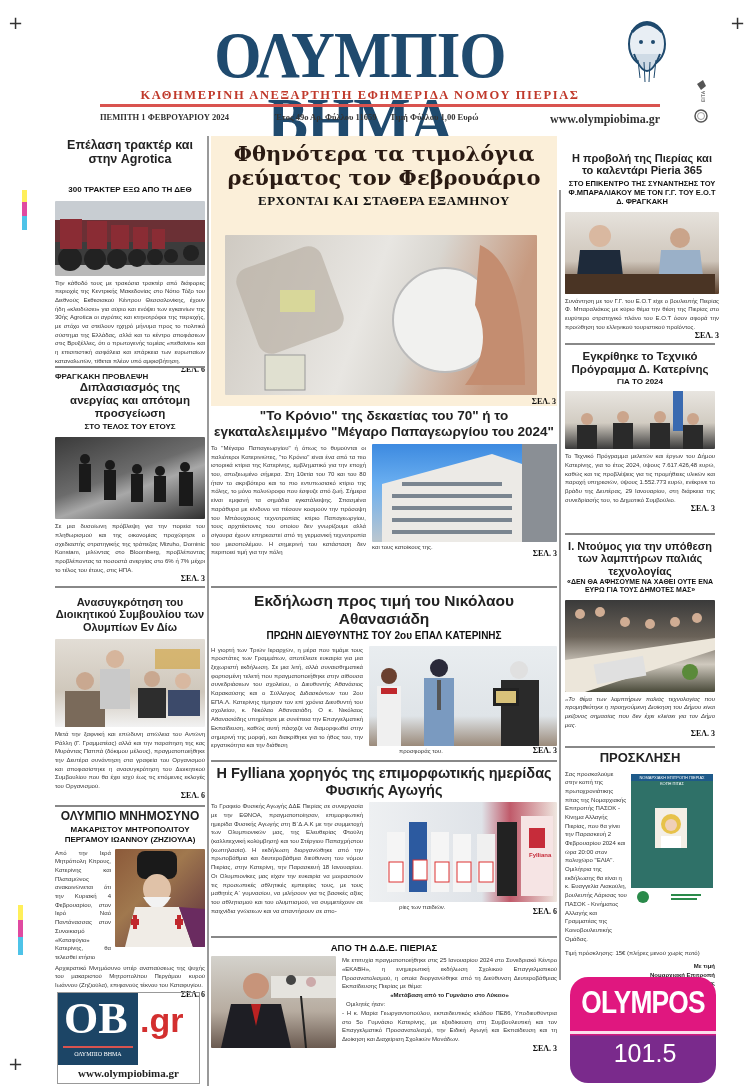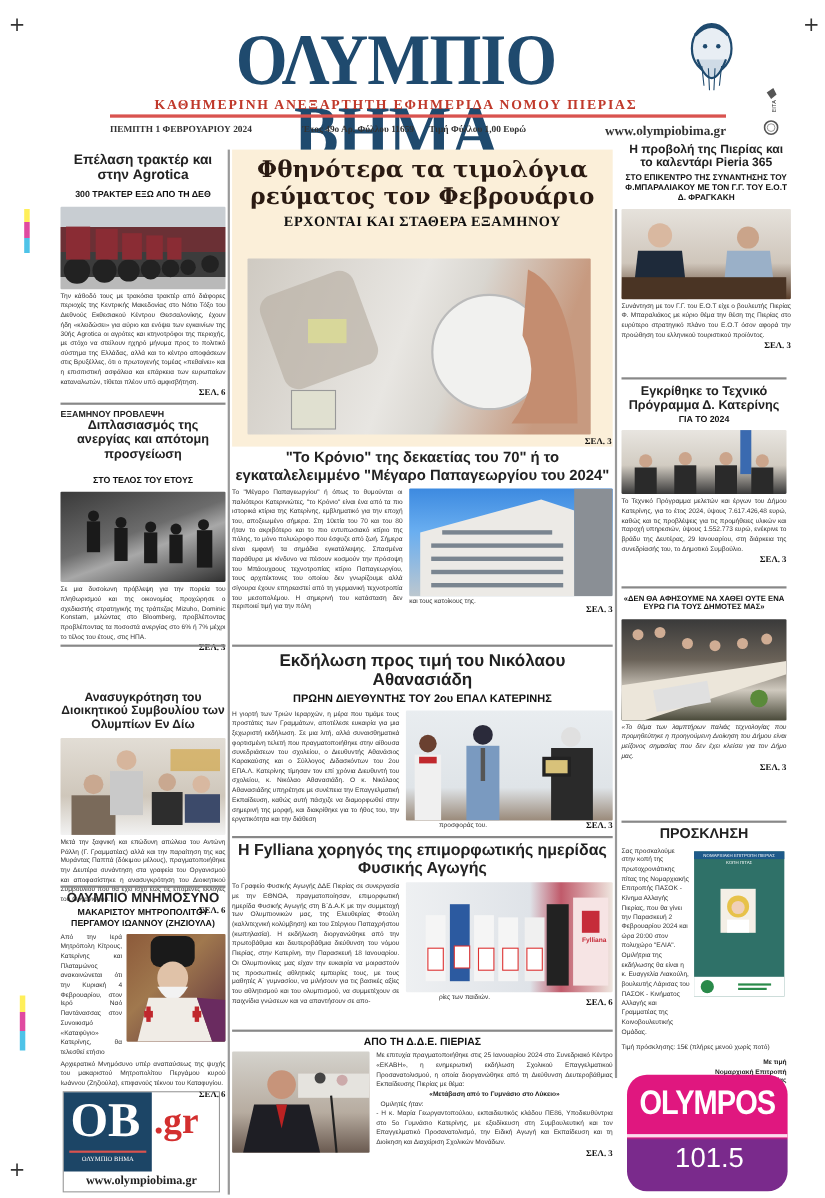--- a/index.html
+++ b/index.html
@@ -54,21 +54,21 @@
 </div>
 <svg class="abs seal" viewBox="0 0 14 46">
   <path d="M3 4 L9 0 L12 6 L7 10 Z" fill="#555"></path>
   <text x="3" y="22" font-size="5" fill="#333" transform="rotate(-90 7 18)" font-family="DejaVu Sans, sans-serif">ΕΙΤΑ</text>
   <circle cx="7" cy="36" r="6" fill="none" stroke="#555" stroke-width="1.5"></circle>
   <circle cx="7" cy="36" r="3.5" fill="none" stroke="#888" stroke-width="0.8"></circle>
 </svg>
 
 <div class="col" style="left:55px;top:138px;width:150px">
   <div class="hd" style="font-size:12.5px">Επέλαση τρακτέρ και στην Agrotica</div>
-  <div class="sub" style="font-size:8px;margin-top:6px">300 ΤΡΑΚΤΕΡ ΕΞΩ ΑΠΟ ΤΗ ΔΕΘ</div>
+  <div class="sub" style="font-size:8px;margin-top:19px">300 ΤΡΑΚΤΕΡ ΕΞΩ ΑΠΟ ΤΗ ΔΕΘ</div>
   <div class="photo" style="position:relative;margin-top:6px;height:75px;background:linear-gradient(180deg,#c8cdd2 0 25%,#6b3035 25% 55%,#3c3c3c 55% 85%,#b9b9b9 85%)">
     <svg width="150" height="75" viewBox="0 0 150 75">
         <g fill="#222">
       <circle cx="15" cy="58" r="12"></circle>
           <circle cx="40" cy="58" r="11"></circle>
           <circle cx="62" cy="58" r="10"></circle>
           <circle cx="82" cy="57" r="9"></circle>
           <circle cx="100" cy="56" r="8"></circle>
           <circle cx="116" cy="55" r="7"></circle>
           <circle cx="136" cy="52" r="8"></circle>
@@ -81,23 +81,23 @@
           <rect x="97" y="28" width="13" height="20"></rect>
         </g>
     </svg>
   </div>
   <div class="body" style="margin-top:3px">Την κάθοδό τους με τρακόσια τρακτέρ από διάφορες περιοχές της Κεντρικής Μακεδονίας στο Νότιο Τόξο του Διεθνούς Εκθεσιακού Κέντρου Θεσσαλονίκης, έχουν ήδη «κλειδώσει» για αύριο και ενόψει των εγκαινίων της 30ής Agrotica οι αγρότες και κτηνοτρόφοι της περιοχής, με στόχο να στείλουν ηχηρό μήνυμα προς το πολιτικό σύστημα της Ελλάδας, αλλά και το κέντρο αποφάσεων στις Βρυξέλλες, ότι ο πρωτογενής τομέας «πεθαίνει» και η επισιτιστική ασφάλεια και επάρκεια των ευρωπαίων καταναλωτών, τίθεται πλέον υπό αμφισβήτηση.</div>
   <div class="sel">ΣΕΛ. 6</div>
 </div>
 <div class="rule" style="left:55px;top:366px;width:150px"></div>
 
 <div class="col" style="left:55px;top:372px;width:150px">
-  <div style="font-size:8px;font-weight:bold">ΕΞΑΜΗΝΟΥ ΠΡΟΒΛΕΨΗ</div>
+  <div style="font-size:8px;font-weight:bold">ΦΡΑΓΚΑΚΗ ΠΡΟΒΛΕΨΗ</div>
   <div class="hd" style="font-size:11.5px">Διπλασιασμός της ανεργίας και απότομη προσγείωση</div>
-  <div class="sub" style="font-size:8px;margin-top:12px">ΣΤΟ ΤΕΛΟΣ ΤΟΥ ΕΤΟΥΣ</div>
+  <div class="sub" style="font-size:8px;margin-top:2px">ΣΤΟ ΤΕΛΟΣ ΤΟΥ ΕΤΟΥΣ</div>
   <div class="photo" style="position:relative;margin-top:6px;height:82px;background:linear-gradient(160deg,#3a3a3a,#6c6c6c 45%,#a8a8a8 60%,#2f2f2f)">
     <svg width="150" height="82" viewBox="0 0 150 82">
         <g fill="#1a1a1a">
       <circle cx="30" cy="22" r="5"></circle>
           <rect x="24" y="27" width="12" height="28"></rect>
       <circle cx="55" cy="28" r="5"></circle>
           <rect x="49" y="33" width="12" height="30"></rect>
       <circle cx="82" cy="32" r="5"></circle>
           <rect x="76" y="37" width="12" height="28"></rect>
       <circle cx="105" cy="34" r="5"></circle>
@@ -105,21 +105,21 @@
       <circle cx="130" cy="30" r="5"></circle>
           <rect x="124" y="35" width="14" height="34"></rect>
         </g>
       </svg>
   </div>
   <div class="body" style="margin-top:3px">Σε μια δυσοίωνη πρόβλεψη για την πορεία του πληθωρισμού και της οικονομίας προχώρησε ο σχεδιαστής στρατηγικής της τράπεζας Mizuho, Dominic Konstam, μιλώντας στο Bloomberg, προβλέποντας προβλέποντας τα ποσοστά ανεργίας στο 6% ή 7% μέχρι το τέλος του έτους, στις ΗΠΑ.</div>
   <div class="sel">ΣΕΛ. 3</div>
 </div>
 <div class="rule" style="left:55px;top:586px;width:150px"></div>
 
-<div class="col" style="left:55px;top:628px;width:150px">
+<div class="col" style="left:55px;top:596px;width:150px">
   <div class="hd" style="font-size:11px">Ανασυγκρότηση του Διοικητικού Συμβουλίου των Ολυμπίων Εν Δίω</div>
   <div class="photo" style="position:relative;margin-top:6px;height:88px;background:linear-gradient(180deg,#e2ddd5,#cfc7bb 60%,#f2f2f2)">
     <svg width="150" height="88" viewBox="0 0 150 88">
         <g>
       <circle cx="30" cy="42" r="9" fill="#c9a890"></circle>
           <rect x="10" y="52" width="40" height="36" fill="#7a6a5a"></rect>
       <circle cx="60" cy="20" r="9" fill="#d6b59c"></circle>
           <rect x="45" y="30" width="30" height="40" fill="#c9c9c9"></rect>
       <circle cx="97" cy="40" r="8" fill="#c9a890"></circle>
           <rect x="83" y="49" width="28" height="30" fill="#2d2d2d"></rect>
@@ -156,21 +156,21 @@
   <div class="body" style="margin-top:2px">Αρχιερατικό Μνημόσυνο υπέρ αναπαύσεως της ψυχής του μακαριστού Μητροπολίτου Περγάμου κυρού Ιωάννου (Ζηζιούλα), επιφανούς τέκνου του Καταφυγίου.</div>
   <div class="sel">ΣΕΛ. 6</div>
 </div>
 
 <div class="abs" style="left:57px;top:992px;width:143px;height:92px;border:1px solid #999">
   <div style="position:absolute;left:0;top:0;width:80px;height:72px;background:#1c4566">
     <div style="position:absolute;left:6px;top:0;font-family:'Liberation Serif',serif;font-weight:bold;font-size:44px;color:#fff;line-height:52px">ΟΒ</div>
     <div style="position:absolute;left:5px;top:53px;width:70px;height:2px;background:#d9534f"></div>
     <div style="position:absolute;left:4px;top:58px;width:72px;text-align:center;font-family:'Liberation Serif',serif;font-size:6px;color:#fff">ΟΛΥΜΠΙΟ ΒΗΜΑ</div>
   </div>
-  <div style="position:absolute;left:82px;top:8px;font-family:Liberation Serif, serif;font-weight:bold;font-size:34px;color:#d32f2f">.gr</div>
+  <div style="position:absolute;left:82px;top:8px;font-family:Liberation Sans, sans-serif;font-weight:bold;font-size:34px;color:#d32f2f">.gr</div>
   <div style="position:absolute;left:0;top:74px;width:141px;text-align:center;font-family:'Liberation Serif',serif;font-weight:bold;font-size:11px;color:#222">www.olympiobima.gr</div>
 </div>
 
 <div class="vline" style="left:207px;top:136px;height:950px"></div>
 <div class="vline" style="left:559px;top:190px;height:790px"></div>
 
 <div class="col" style="left:211px;top:136px;width:346px;height:270px;background:#fbefd9">
   <div class="hd" style="font-family:'DejaVu Serif',serif;font-size:21px;margin-top:6px;color:#2a1a12;line-height:1.15">Φθηνότερα τα τιμολόγια ρεύματος τον Φεβρουάριο</div>
   <div class="sub" style="font-family:'Liberation Serif',serif;font-size:13px;margin-top:3px;letter-spacing:0.5px">ΕΡΧΟΝΤΑΙ ΚΑΙ ΣΤΑΘΕΡΑ ΕΞΑΜΗΝΟΥ</div>
   <div class="photo" style="left:14px;top:99px;width:312px;height:160px;background:linear-gradient(110deg,#cfcac2,#e8e6e2 45%,#d9d6d0 60%,#c79a80 85%)">
@@ -290,21 +290,21 @@
     <div style="width:215px">
       <div class="body">Με επιτυχία πραγματοποιήθηκε στις 25 Ιανουαρίου 2024 στο Συνεδριακό Κέντρο «ΕΚΑΒΗ», η ενημερωτική εκδήλωση Σχολικού Επαγγελματικού Προσανατολισμού, η οποία διοργανώθηκε από τη Διεύθυνση Δευτεροβάθμιας Εκπαίδευσης Πιερίας με θέμα:</div>
       <div style="font-size:6px;font-weight:bold;text-align:center;color:#222;line-height:1.5">«Μετάβαση από το Γυμνάσιο στο Λύκειο»</div>
       <div class="body" style="padding-left:4px">Ομιλητές ήταν:</div>
       <div class="body">- Η κ. Μαρία Γεωργαντοπούλου, εκπαιδευτικός κλάδου ΠΕ86, Υποδιευθύντρια στο 5ο Γυμνάσιο Κατερίνης, με εξειδίκευση στη Συμβουλευτική και τον Επαγγελματικό Προσανατολισμό, την Ειδική Αγωγή και Εκπαίδευση και τη Διοίκηση και Διαχείριση Σχολικών Μονάδων.</div>
       <div class="sel">ΣΕΛ. 3</div>
     </div>
   </div>
 </div>
 
-<div class="col" style="left:565px;top:130px;width:154px">
+<div class="col" style="left:565px;top:152px;width:154px">
   <div class="hd" style="font-size:11px">Η προβολή της Πιερίας και το καλεντάρι Pieria 365</div>
   <div class="sub" style="font-size:7.5px;margin-top:2px">ΣΤΟ ΕΠΙΚΕΝΤΡΟ ΤΗΣ ΣΥΝΑΝΤΗΣΗΣ ΤΟΥ Φ.ΜΠΑΡΑΛΙΑΚΟΥ ΜΕ ΤΟΝ Γ.Γ. ΤΟΥ Ε.Ο.Τ Δ. ΦΡΑΓΚΑΚΗ</div>
   <div class="photo" style="position:relative;margin-top:6px;height:82px;background:linear-gradient(180deg,#e6e2dc,#cfc6bb 60%,#5a3e2a)">
     <svg width="150" height="82" viewBox="0 0 150 82">
       <circle cx="35" cy="24" r="11" fill="#d9b8a0"></circle>
         <path d="M10 82 L15 38 L55 38 L60 82 Z" fill="#1e2a3a"></path>
       <circle cx="115" cy="26" r="10" fill="#caa48a"></circle>
         <path d="M92 82 L96 38 L135 38 L140 82 Z" fill="#9ab0c8"></path>
       <rect x="0" y="62" width="150" height="20" fill="#4a3424"></rect>
     </svg>
@@ -333,20 +333,21 @@
           <rect x="118" y="34" width="20" height="24"></rect>
         </g>
     </svg>
   </div>
   <div class="body" style="margin-top:3px">Το Τεχνικό Πρόγραμμα μελετών και έργων του Δήμου Κατερίνης, για το έτος 2024, ύψους 7.617.426,48 ευρώ, καθώς και τις προβλέψεις για τις προμήθειες υλικών και παροχή υπηρεσιών, ύψους 1.552.773 ευρώ, ενέκρινε το βράδυ της Δευτέρας, 29 Ιανουαρίου, στη διάρκεια της συνεδρίασής του, το Δημοτικό Συμβούλιο.</div>
   <div class="sel">ΣΕΛ. 3</div>
 </div>
 <div class="rule" style="left:565px;top:533px;width:150px"></div>
 
 <div class="col" style="left:565px;top:540px;width:150px">
+  <div class="hd" style="font-size:11px">Ι. Ντούμος για την υπόθεση των λαμπτήρων παλιάς τεχνολογίας</div>
   <div class="sub" style="font-size:7px;margin-top:1px">«ΔΕΝ ΘΑ ΑΦΗΣΟΥΜΕ ΝΑ ΧΑΘΕΙ ΟΥΤΕ ΕΝΑ ΕΥΡΩ ΓΙΑ ΤΟΥΣ ΔΗΜΟΤΕΣ ΜΑΣ»</div>
   <div class="photo" style="position:relative;margin-top:5px;height:92px;background:linear-gradient(180deg,#3a3a3a,#6a6258 40%,#cfc9be 70%,#4a4a3a)">
     <svg width="150" height="92" viewBox="0 0 150 92">
       <g fill="#d0ad94">
           <circle cx="15" cy="14" r="5"></circle>
           <circle cx="35" cy="12" r="5"></circle>
           <circle cx="60" cy="22" r="5"></circle>
           <circle cx="85" cy="24" r="5"></circle>
           <circle cx="110" cy="22" r="5"></circle>
           <circle cx="132" cy="18" r="5"></circle>

